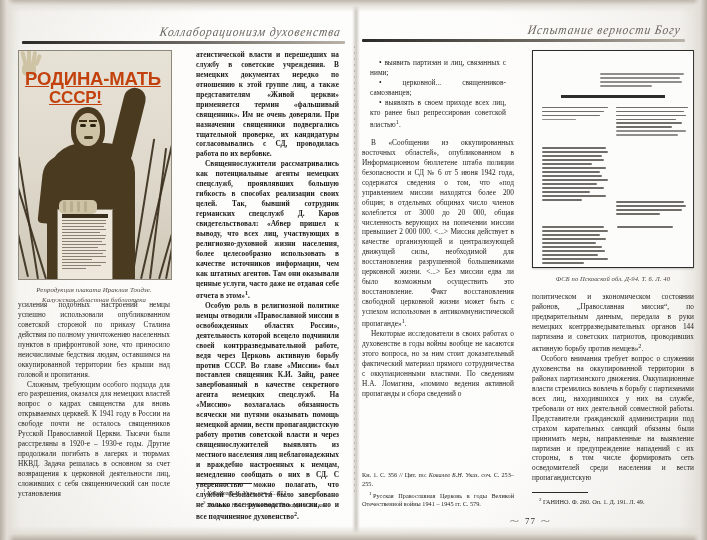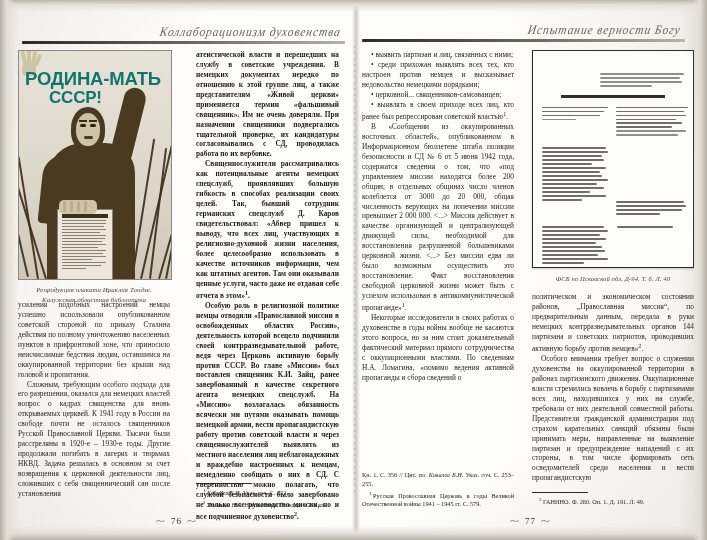--- a/index.html
+++ b/index.html
@@ -66,23 +66,23 @@
   
   .figure{position:absolute;left:18px;top:50px;width:152px;}
   .poster{
     position:relative;width:152px;height:228px;overflow:hidden;
     background:#d9d4c8;
     border:1px solid #8e877b;
     box-shadow:0 0 3px rgba(0,0,0,.25) inset;
   }
   .poster .sky{position:absolute;inset:0;background:linear-gradient(180deg,#e7e2d6 0%,#ded8cb 55%,#cfc8b8 100%);}
   .poster .ttl1,.poster .ttl2{
-    position:absolute;left:6px;font-weight:bold;color:#0f766e;
+    position:absolute;left:6px;font-weight:bold;color:#c2410c;
     font-family:"Liberation Sans","DejaVu Sans",sans-serif;
-    letter-spacing:-0.2px;white-space:nowrap;z-index:6;
+    letter-spacing:-0.2px;white-space:nowrap;z-index:6;text-decoration:underline;
   }
   .poster .ttl1{top:17px;font-size:18.5px;}
   .poster .ttl2{top:37px;left:30px;font-size:17px;}
   
   .bayonets{position:absolute;inset:0;z-index:2;}
   .bayonets i{
     position:absolute;display:block;width:2.4px;background:#3b2f1d;opacity:.92;
     transform-origin:bottom center;border-radius:1px;
   }
   
@@ -136,21 +136,21 @@
   }
 
   
   .col-text{
     position:absolute;font-size:7.35px;line-height:1.355;
     text-align:justify;text-justify:inter-word;
     hyphens:auto;color:#1e1c19;letter-spacing:.03px;
   }
   .col-text p{margin:0;text-indent:9px;}
   .col-text p.noind{text-indent:0;}
-  .col-text ul{margin:0;padding:0;list-style:none;}
+  .col-text ul{margin:8px;padding:0;list-style:none;}
   .col-text ul li{text-indent:9px;}
   .col-text ul li:before{content:"\2022\00a0";}
 
   .left .c1{left:18px;top:300px;width:152px;}
   .left .c2{left:196px;top:50px;width:143px;font-weight:bold;}
   .right .c1{left:8px;top:50px;width:152px;}
   .right .c2{left:178px;top:292px;width:162px;}
 
   
   .fn{
@@ -266,36 +266,32 @@
       <p><span>Священнослужители рассматривались как потенциальные агенты немецких спецслужб, проявлявших большую гибкость в способах реализации своих целей. Так, бывший сотрудник германских спецслужб Д. Каров свидетельствовал: «Абвер пришел к выводу, что всех лиц, участвующих в религиозно-духовной жизни населения, более целесообразно использовать в качестве источников информации, чем как штатных агентов. Там они оказывали ценные услуги, часто даже не отдавая себе отчета в этом»</span><sup>1</sup>.</p>
       <p><span>Особую роль в религиозной политике немцы отводили «Православной миссии в освобожденных областях России», деятельность которой всецело подчинили своей контрразведывательной работе, ведя через Церковь активную борьбу против СССР. Во главе «Миссии» был поставлен священник К.И. Зайц, ранее завербованный в качестве секретного агента немецких спецслужб. На «Миссию» возлагалась обязанность всячески ми путями оказывать помощь немецкой армии, вести пропагандистскую работу против советской власти и через священнослужителей выявлять из местного населения лиц неблагонадежных и враждебно настроенных к немцам, немедленно сообщать о них в СД. С уверенностью можно полагать, что службой безопасности было завербовано не только все руководство миссии, но и все подчиненное духовенство</span><sup>2</sup>.</p>
     </div>
 
     <div class="fn fn1">
       <div class="rule"></div>
       <p><sup>1</sup><i>Ковалев Б.Н.</i><span> Указ. соч. С. 252.</span></p>
       <p><sup>2</sup><i>Ломагин Н.А.</i><span> Неизвестная блокада: в 2-х кн.</span></p>
     </div>
 
-    <div class="folio">
-      <span class="sw">~</span><span>76</span><span class="sw">~</span>
-    </div>
   </div>
 
   <div class="page right">
 
     <div class="runhead">
       <div class="script">Испытание верности Богу</div>
       <div class="rule"></div>
     </div>
 
     <div class="col-text c1">
       <ul>
         <li>выявить партизан и лиц, связанных с ними;</li>
-        <li>среди прихожан выявлять всех тех, кто настроен против немцев и высказывает недовольство немецкими порядками;</li>
         <li>церковной... священников-самозванцев;</li>
         <li><span>выявлять в своем приходе всех лиц, кто ранее был репрессирован советской властью</span><sup>1</sup>.</li>
       </ul>
       <p><span>В «Сообщении из оккупированных восточных областей», опубликованном в Информационном бюллетене штаба полиции безопасности и СД № 6 от 5 июня 1942 года, содержатся сведения о том, что «под управлением миссии находятся более 200 общин; в отдельных общинах число членов колеблется от 3000 до 20 000, общая численность верующих на попечении миссии превышает 2 000 000. &lt;...&gt; Миссия действует в качестве организующей и централизующей движущей силы, необходимой для восстановления разрушенной большевиками церковной жизни. &lt;...&gt; Без миссии едва ли было возможным осуществить это восстановление. Факт восстановления свободной церковной жизни может быть с успехом использован в антикоммунистической пропаганде»</span><sup>1</sup>.</p>
       <p>Некоторые исследователи в своих работах о духовенстве в годы войны вообще не касаются этого вопроса, но за ним стоит доказательный фактический материал прямого сотрудничества с оккупационными властями. По сведениям Н.А. Ломагина, «помимо ведения активной пропаганды и сбора сведений о</p>
     </div>
 
     <div class="facs">
       <div class="sheet">
         <div class="fx-head">

